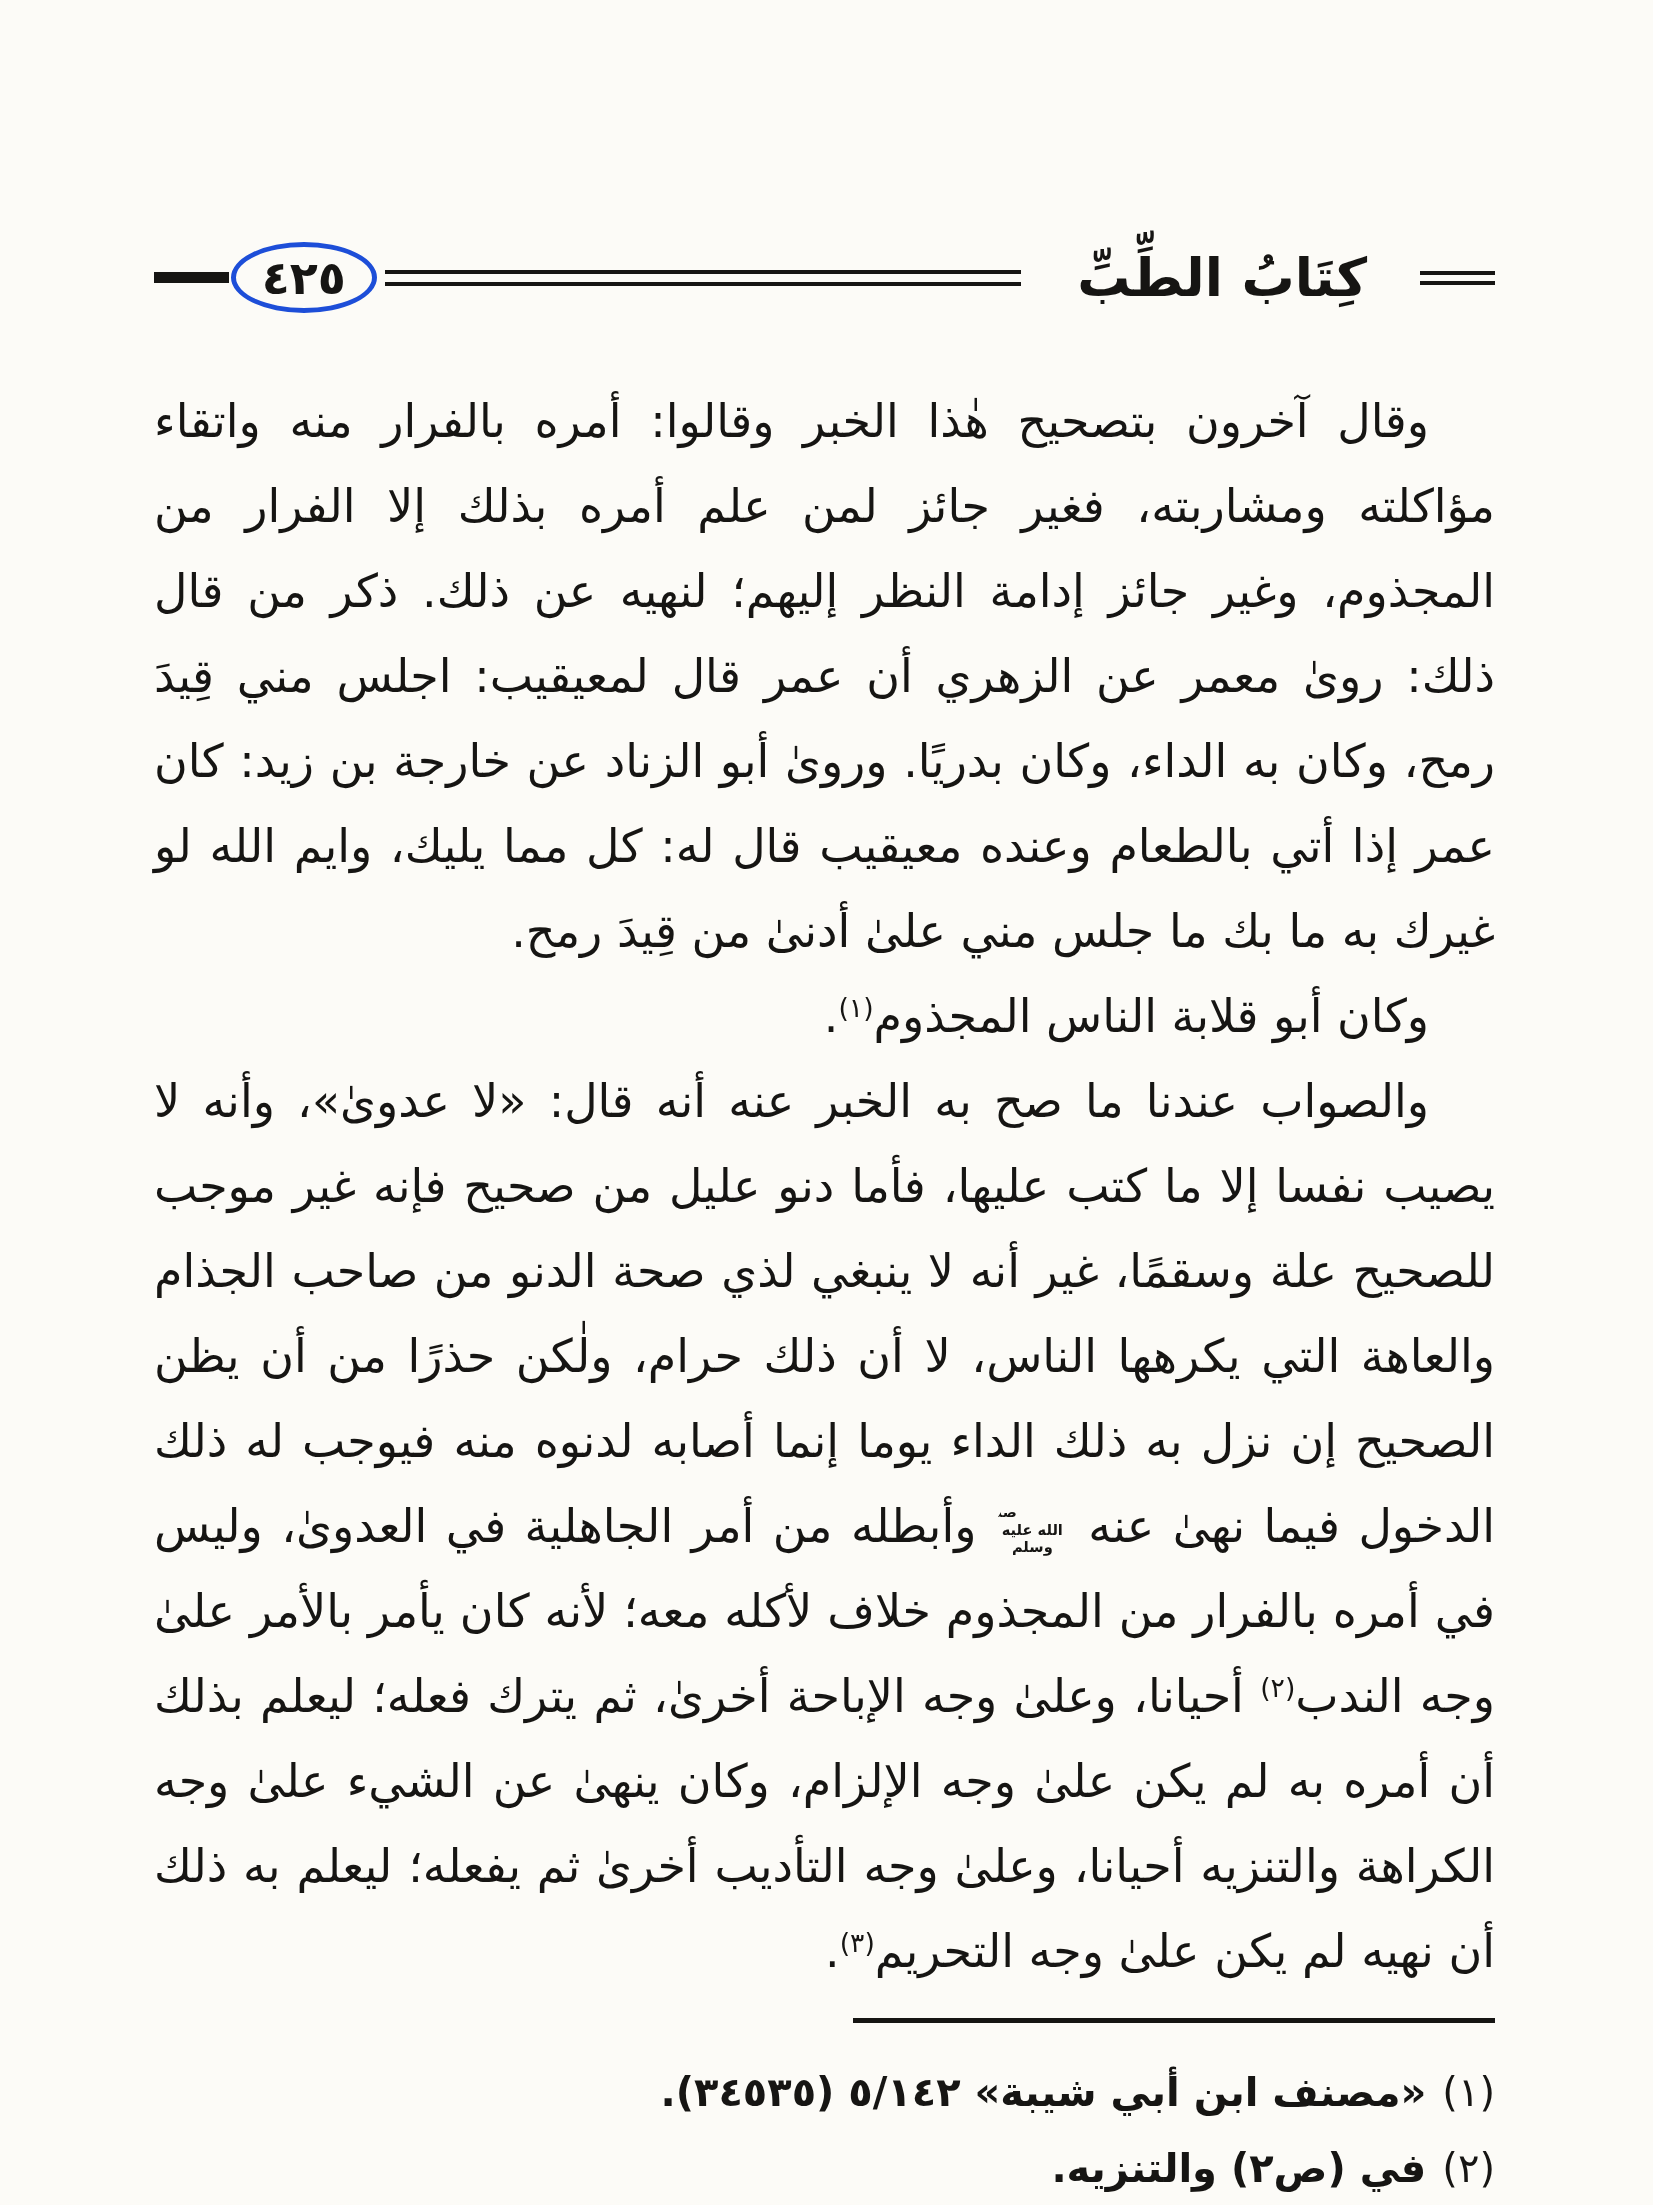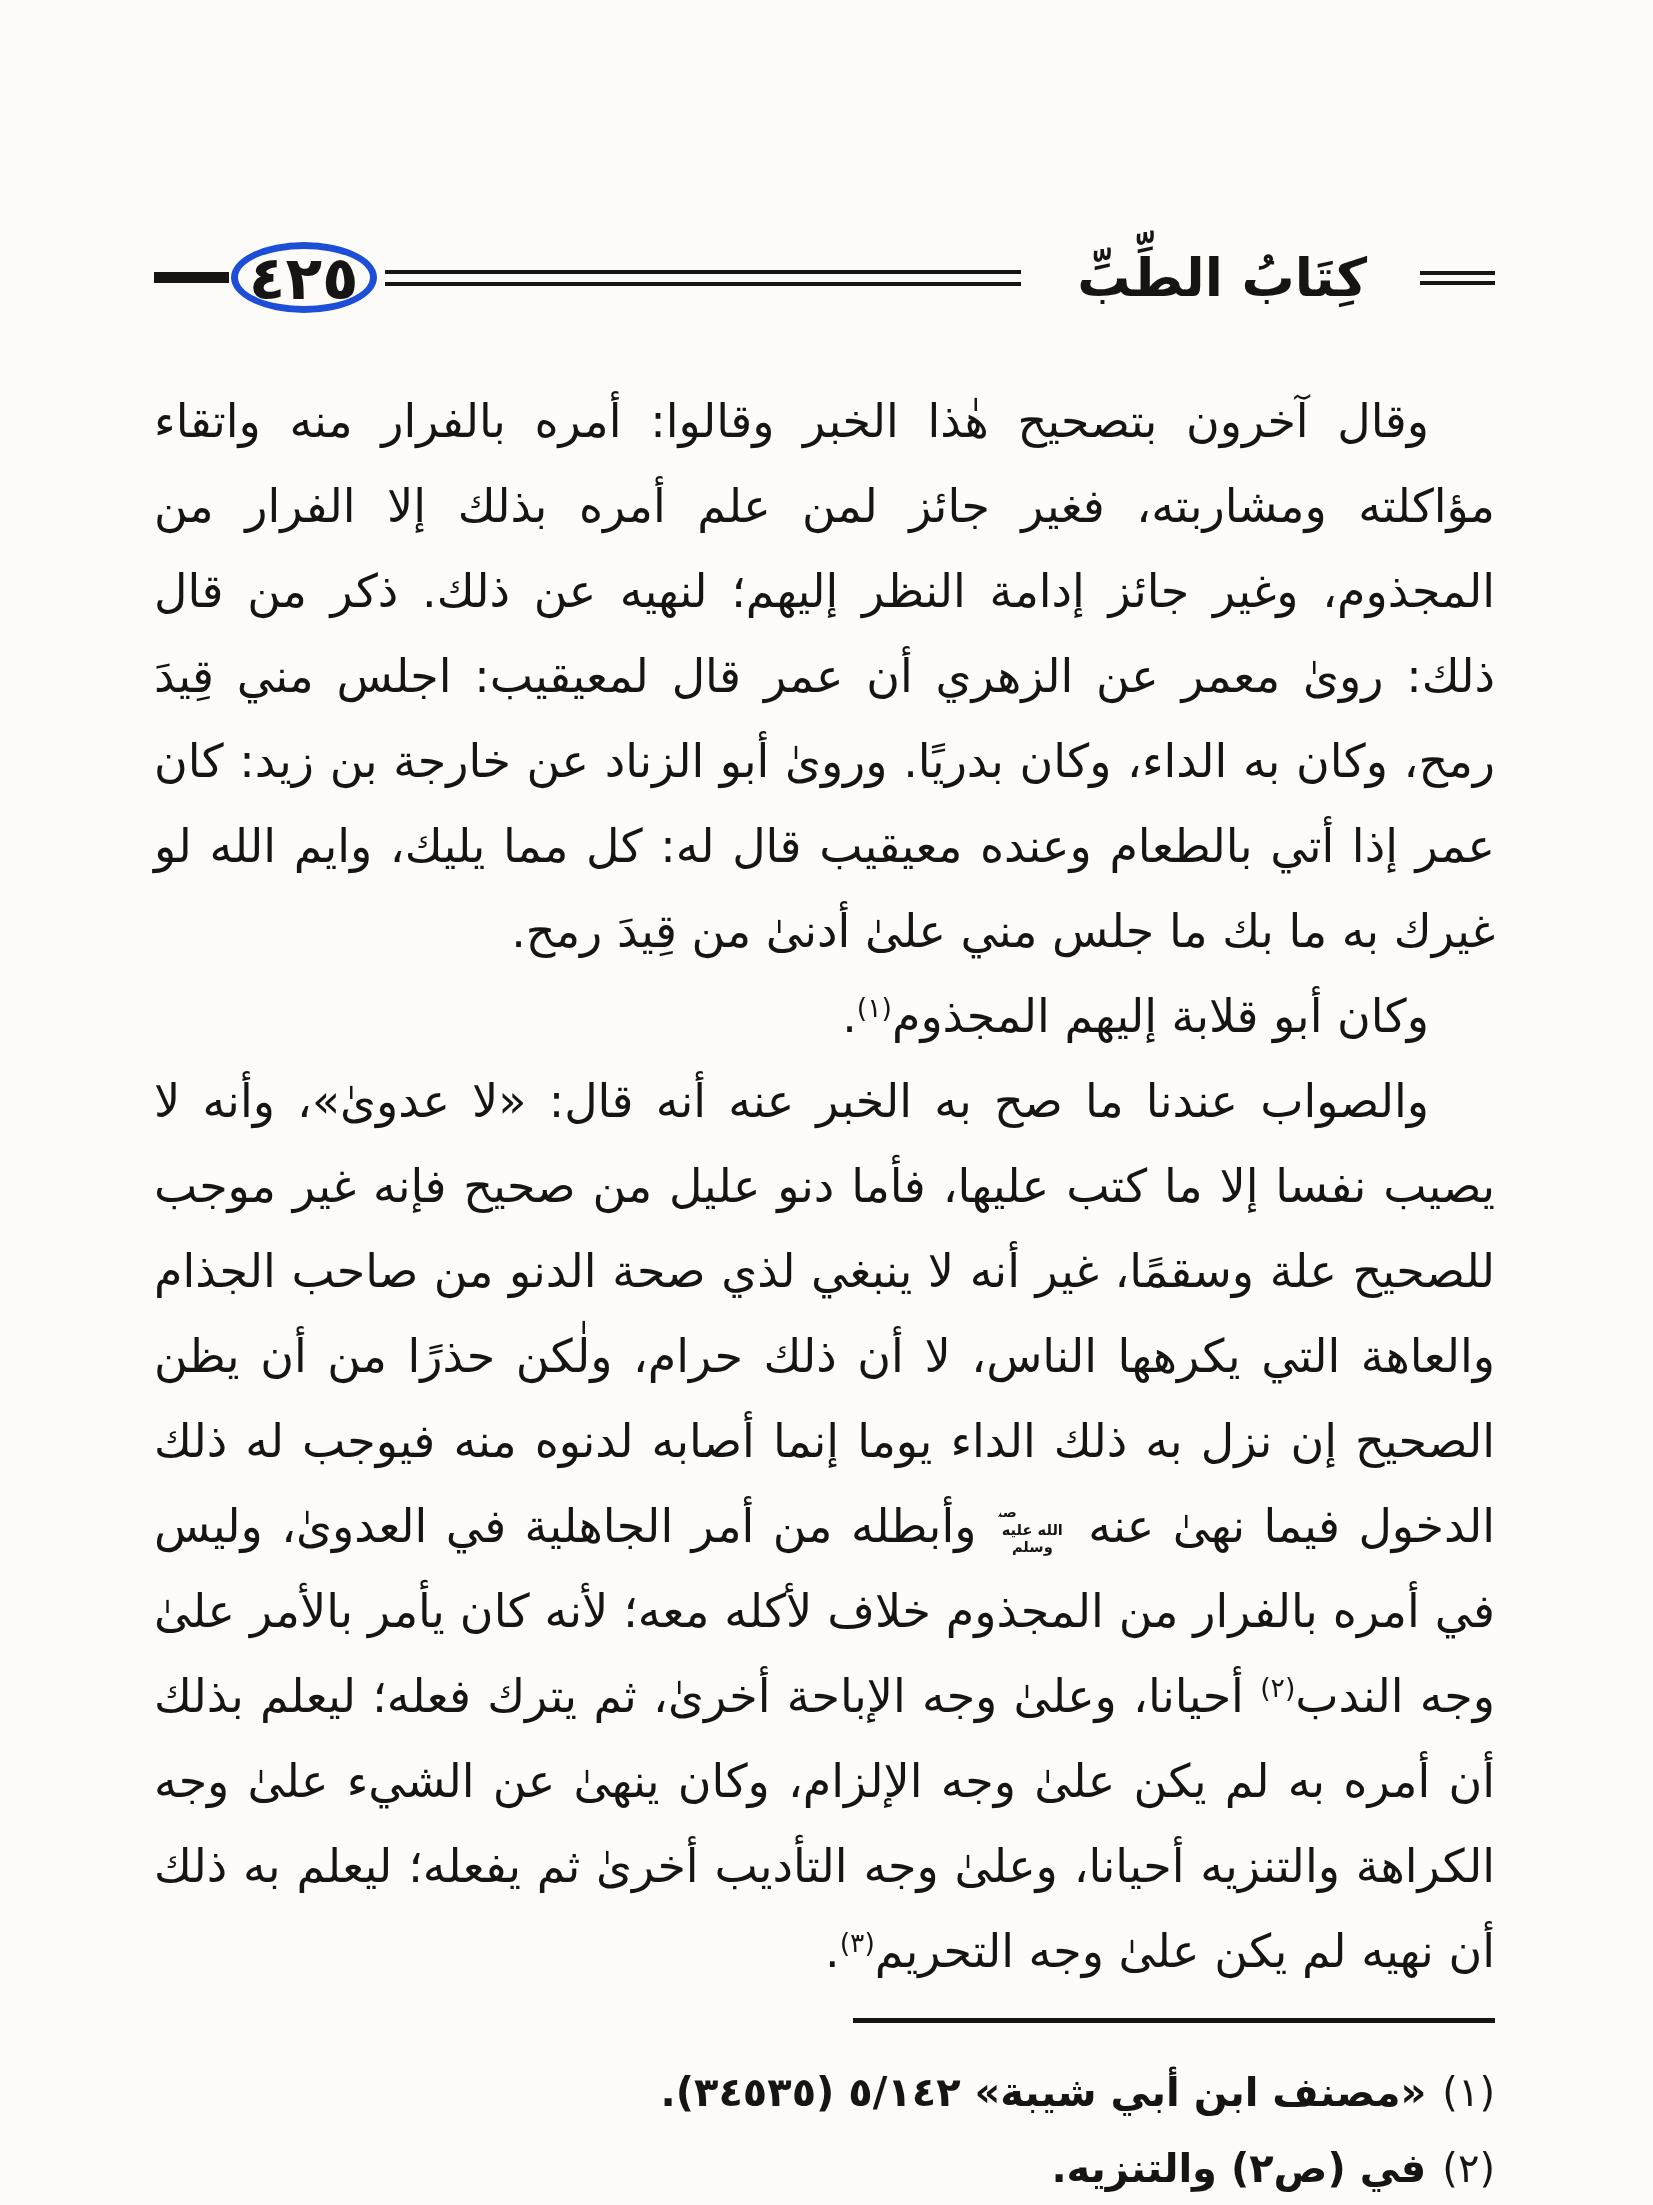--- a/index.html
+++ b/index.html
@@ -30,27 +30,27 @@
   .header-dash {
     width: 75px;
     height: 10.6px;
     background: #161513;
     flex: 0 0 auto;
   }
   .page-number-oval {
     flex: 0 0 auto;
     width: 146px;
     height: 71px;
-    border: 7px solid #1d4ed8;
+    border: 5px solid #1d4ed8;
     border-radius: 50%;
     display: flex;
     align-items: center;
     justify-content: center;
     margin-left: 1.8px;
-    font-size: 60px;
+    font-size: 46px;
     font-weight: bold;
     direction: rtl;
   }
   .long-rule {
     flex: 1 1 auto;
     height: 16px;
     border-top: 4.9px solid #161513;
     border-bottom: 4.9px solid #161513;
     margin: 0 17.6px 0 8px;
   }
@@ -133,21 +133,21 @@
       <span>٤٢٥</span>
     </div>
     <div class="long-rule"></div>
     <div class="book-title">كِتَابُ الطِّبِّ</div>
     <div class="short-rule"></div>
   </header>
 
   <main class="body-text">
 
   <p class="para"><span>وقال آخرون بتصحيح هٰذا الخبر وقالوا: أمره بالفرار منه واتقاء مؤاكلته ومشاربته، فغير جائز لمن علم أمره بذلك إلا الفرار من المجذوم، وغير جائز إدامة النظر إليهم؛ لنهيه عن ذلك. ذكر من قال ذلك: روىٰ معمر عن الزهري أن عمر قال لمعيقيب: اجلس مني قِيدَ رمح، وكان به الداء، وكان بدريًا. وروىٰ أبو الزناد عن خارجة بن زيد: كان عمر إذا أتي بالطعام وعنده معيقيب قال له: كل مما يليك، وايم الله لو غيرك به ما بك ما جلس مني علىٰ أدنىٰ من قِيدَ رمح.</span></p>
-      <p class="para"><span>وكان أبو قلابة إليهم المجذوم</span><span class="fn-ref">(١)</span><span>.</span></p>
+      <p class="para"><span>وكان أبو قلابة الناس المجذوم</span><span class="fn-ref">(١)</span><span>.</span></p>
       <p class="para"><span>والصواب عندنا ما صح به الخبر عنه أنه قال: «لا عدوىٰ»، وأنه لا يصيب نفسا إلا ما كتب عليها، فأما دنو عليل من صحيح فإنه غير موجب للصحيح علة وسقمًا، غير أنه لا ينبغي لذي صحة الدنو من صاحب الجذام والعاهة التي يكرهها الناس، لا أن ذلك حرام، ولٰكن حذرًا من أن يظن الصحيح إن نزل به ذلك الداء يوما إنما أصابه لدنوه منه فيوجب له ذلك الدخول فيما نهىٰ عنه </span><span class="pbuh">صلى الله عليه وسلم</span><span> وأبطله من أمر الجاهلية في العدوىٰ، وليس في أمره بالفرار من المجذوم خلاف لأكله معه؛ لأنه كان يأمر بالأمر علىٰ وجه الندب</span><span class="fn-ref">(٢)</span><span> أحيانا، وعلىٰ وجه الإباحة أخرىٰ، ثم يترك فعله؛ ليعلم بذلك أن أمره به لم يكن علىٰ وجه الإلزام، وكان ينهىٰ عن الشيء علىٰ وجه الكراهة والتنزيه أحيانا، وعلىٰ وجه التأديب أخرىٰ ثم يفعله؛ ليعلم به ذلك أن نهيه لم يكن علىٰ وجه التحريم</span><span class="fn-ref">(٣)</span><span>.</span></p>
     </main>
 
   <div class="footnote-separator"></div>
 
   <section class="footnotes">
 
   <div class="footnote">
         <span class="fn-marker">(١)</span>
         <span class="fn-text">«مصنف ابن أبي شيبة» ٥/١٤٢ (٣٤٥٣٥).</span>

